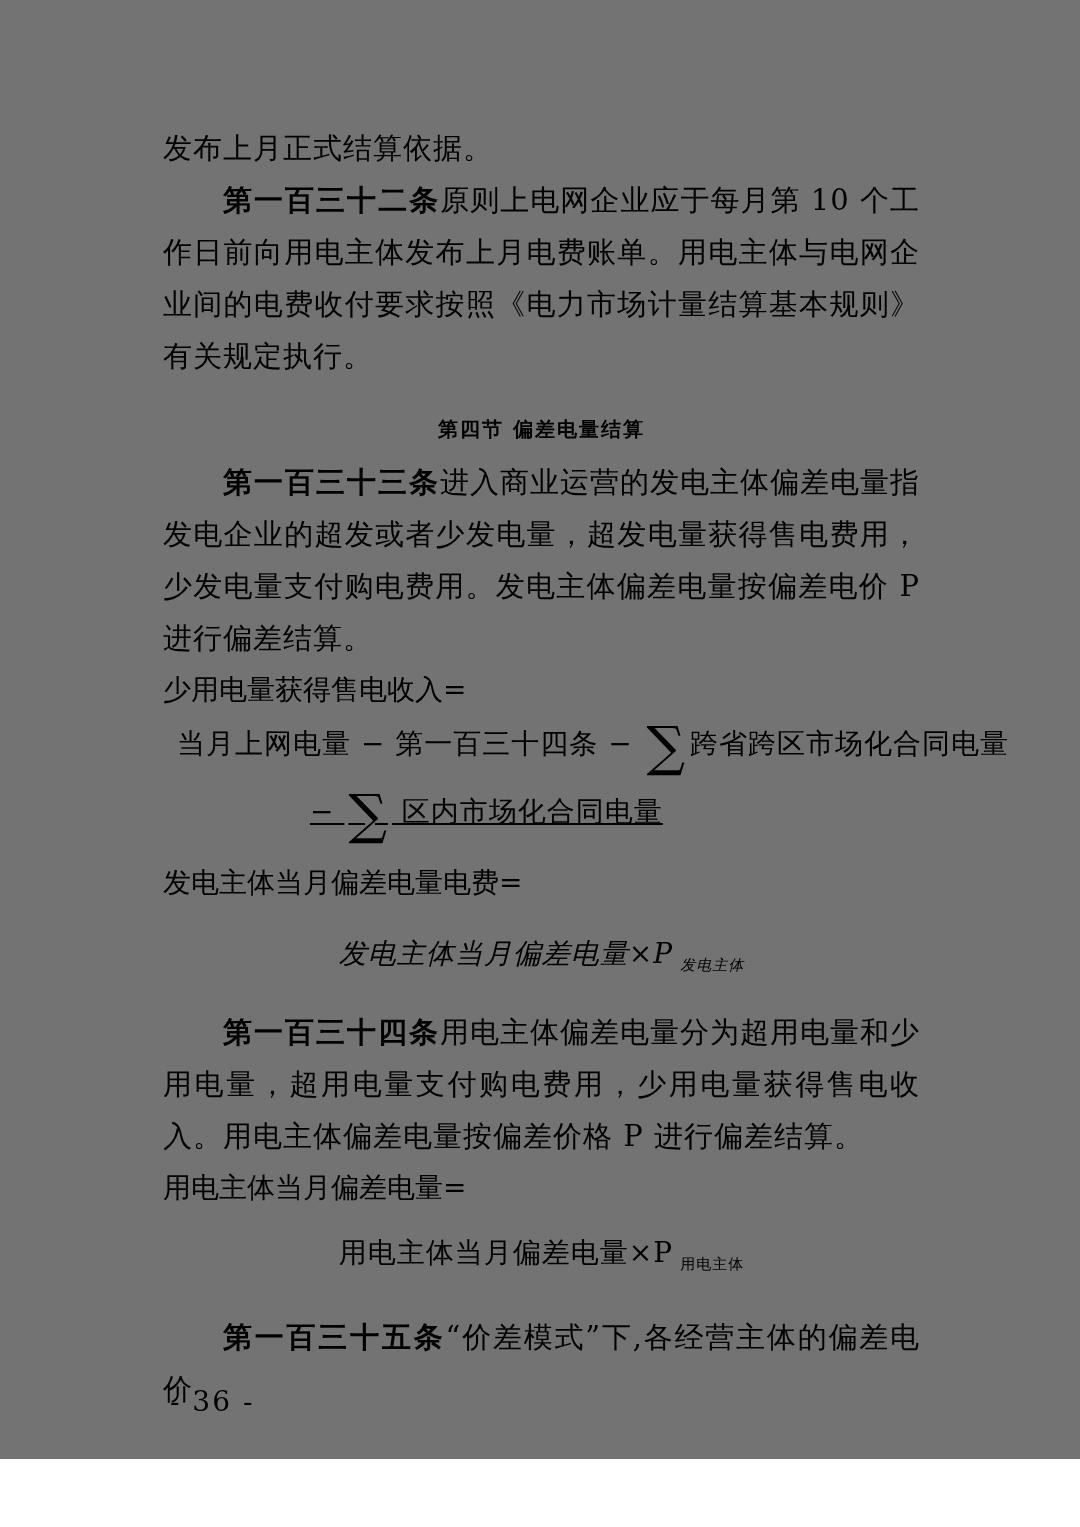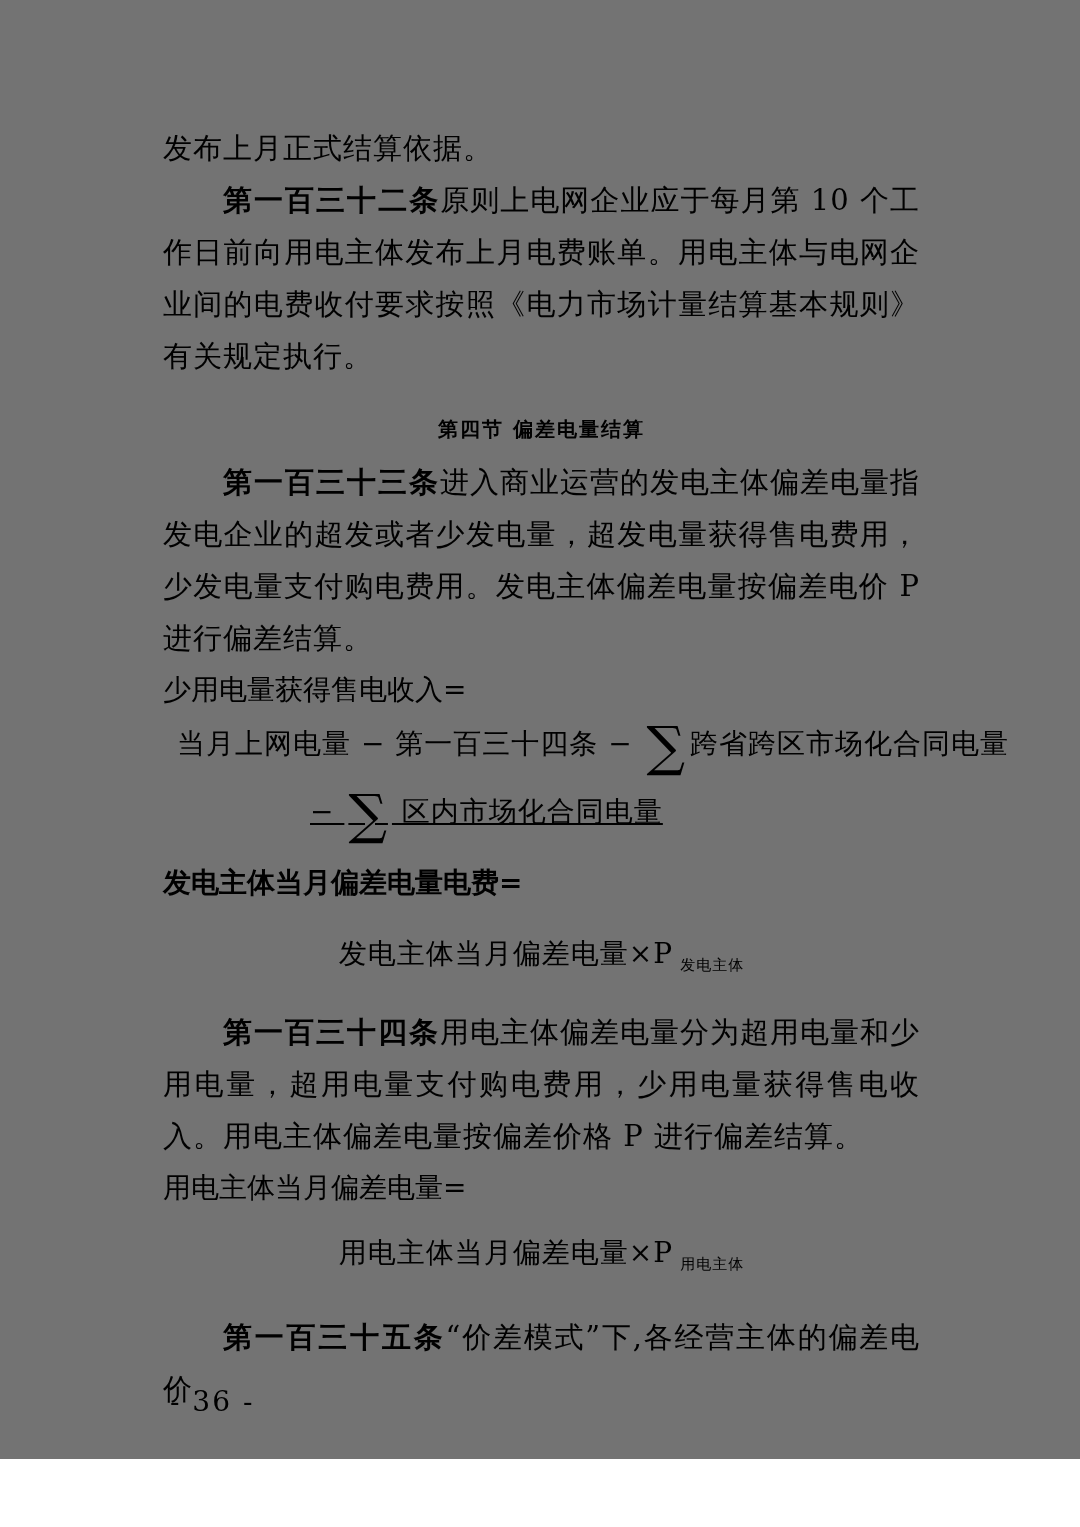--- a/index.html
+++ b/index.html
@@ -64,24 +64,24 @@
     vertical-align: -0.22em;
     font-weight: 400;
     padding: 0 4px;
   }
   .formula-center {
     font-size: 28px;
     line-height: 46px;
     text-align: center;
     letter-spacing: 1px;
   }
-  .fc-gen { margin-top: 22px; }
+  .fc-gen { margin-top: 22px; font-style: italic; }
   .fc-use-qty { margin-top: 12px; }
   .fc-use-fee { margin-top: 16px; }
-  .lbl-fee-gen { margin-top: 15px; font-weight: bold; }
+  .lbl-fee-gen { margin-top: 15px; }
   .lbl-fee-use { margin-top: 25px; }
   .p134 { margin-top: 18px; }
   .p135 { margin-top: 24px; }
   sub.p-sub {
     font-size: 15px;
     letter-spacing: 1px;
     margin-left: 7px;
     vertical-align: -0.45em;
   }
   .page-number {

